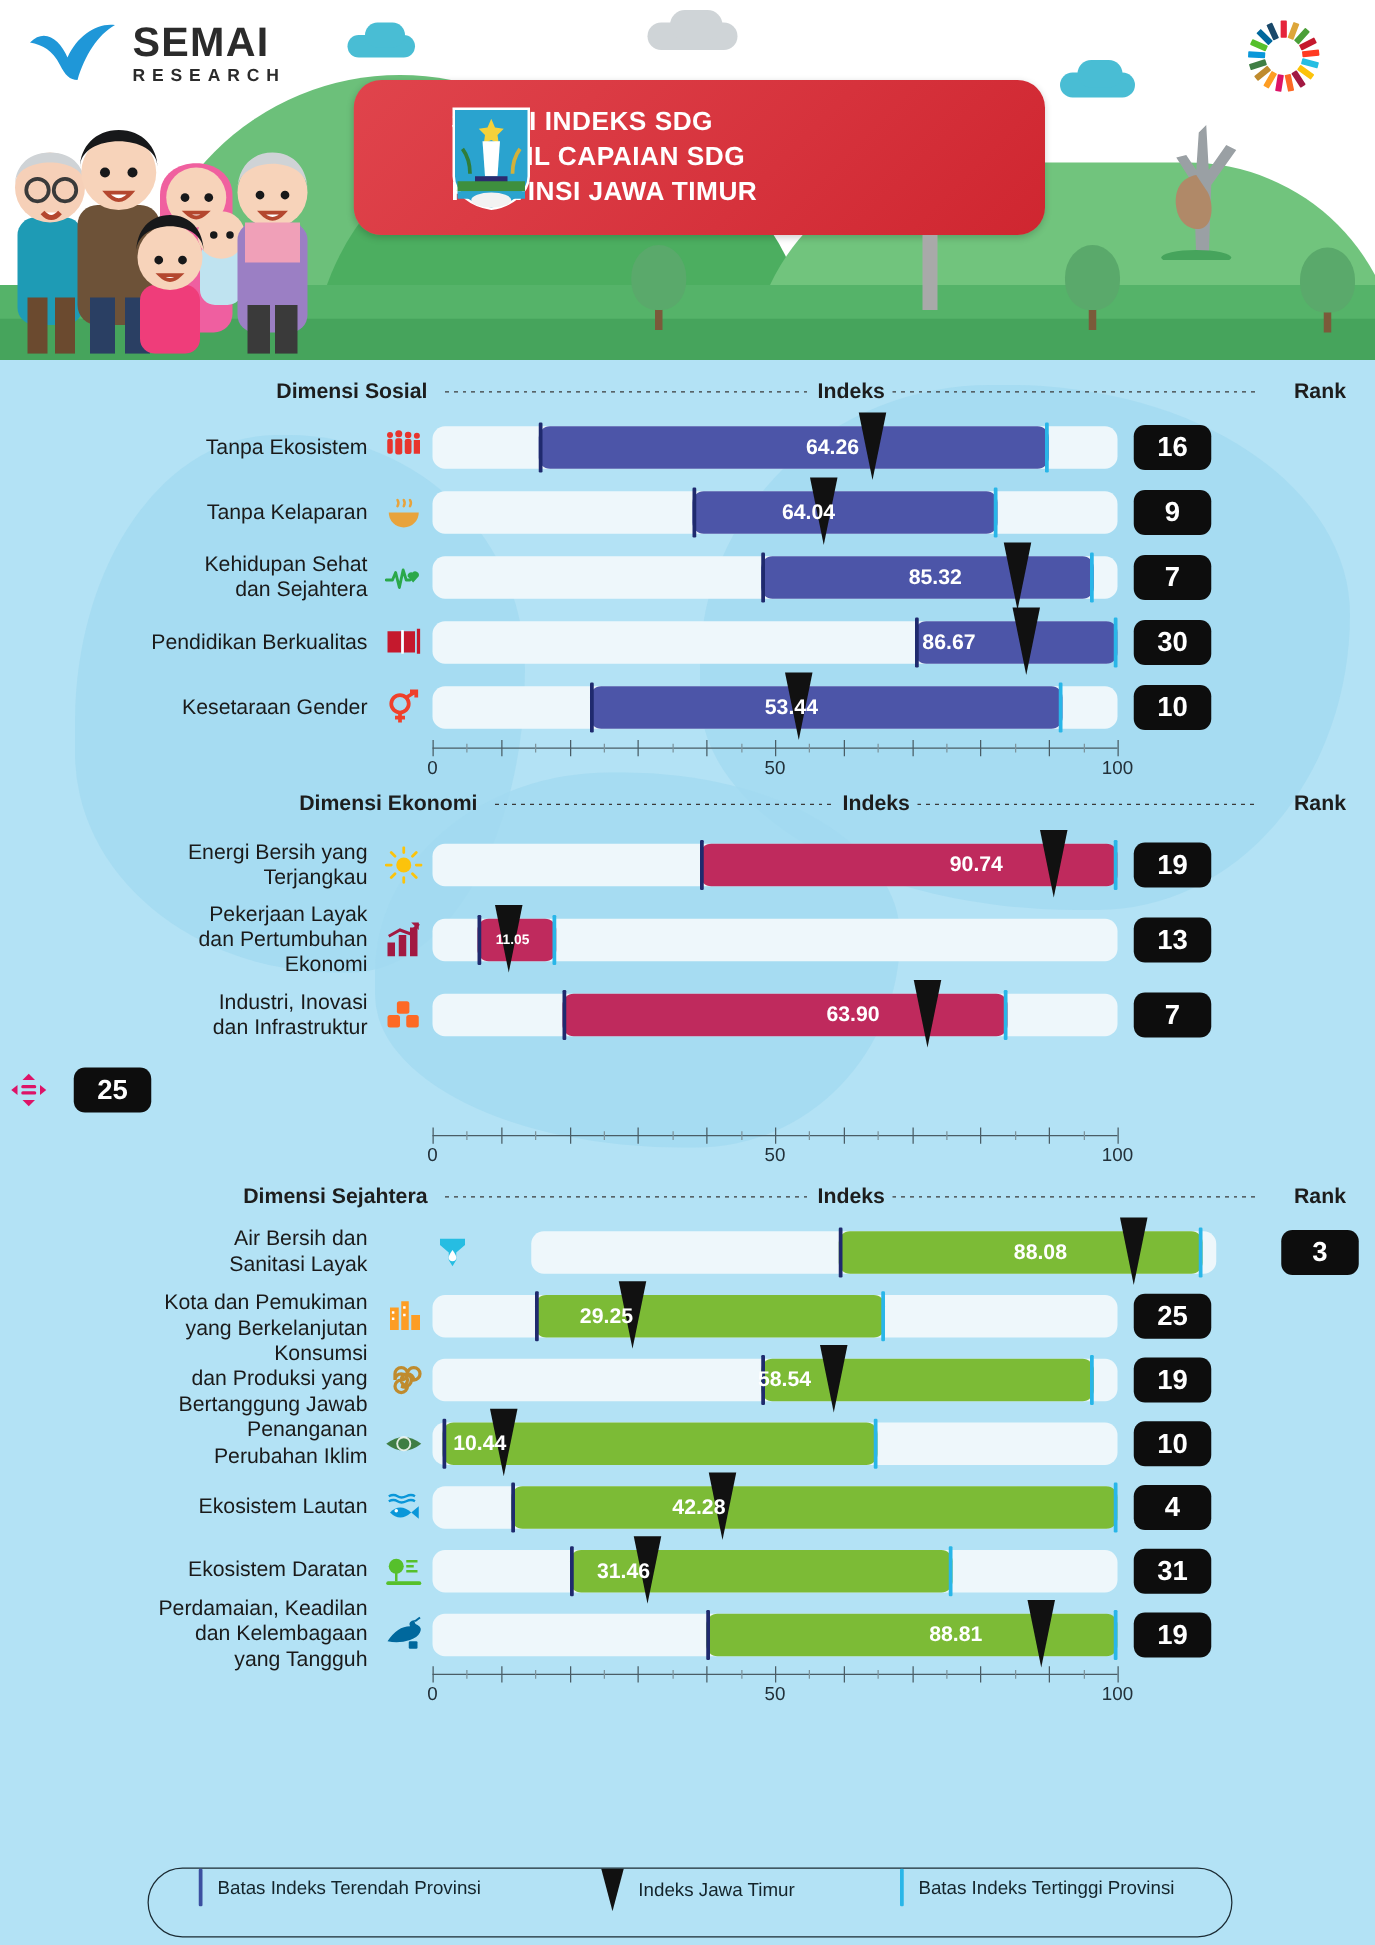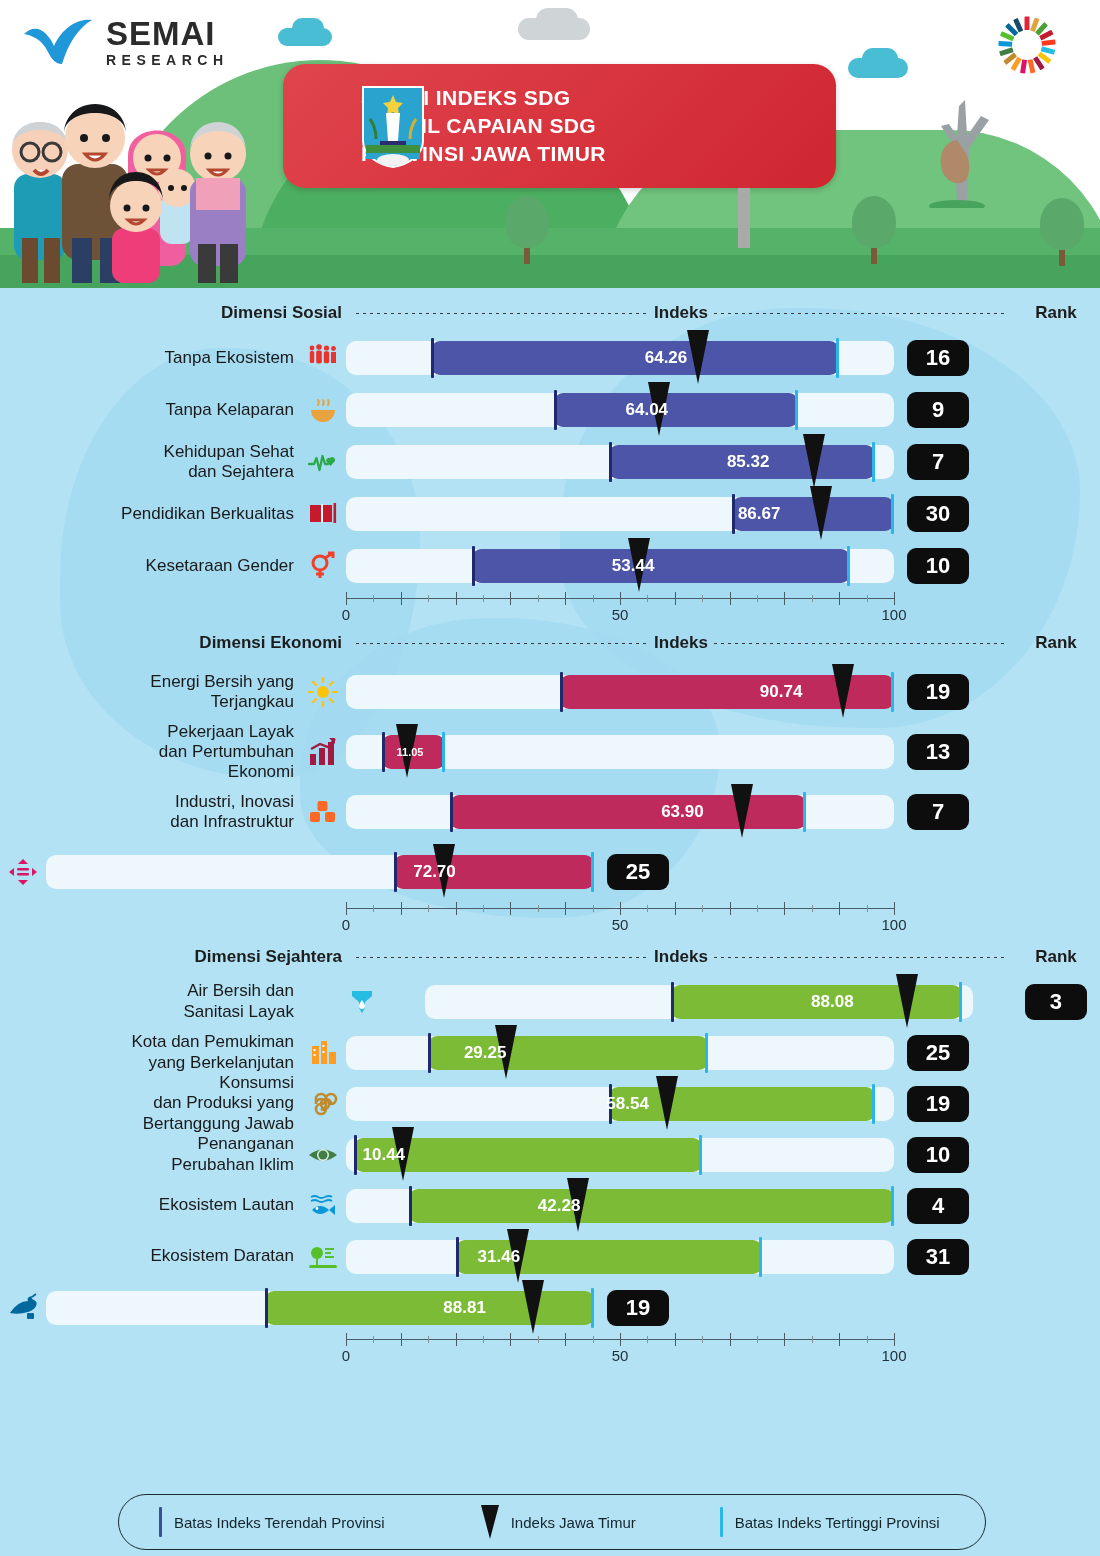--- a/index.html
+++ b/index.html
@@ -139,21 +139,21 @@
   .axis-line { position:absolute; top:6px; left:0; width:100%; height:1px; background:#4a5d66; }
   .tick { position:absolute; top:0; width:1px; height:13px; background:#4a5d66; }
   .tick.minor { top:3px; height:7px; background:#7d949d; }
   .axis-lbl { position:absolute; top:14px; font-size:15px; color:#23313a; transform:translateX(-50%); }
 
   
   .legend-wrap { position:relative; width:1100px; height:0; }
   .legend {
     position:absolute; left:118px; top:-62px; width:868px; height:56px;
     border:1.5px solid #1b2b33; border-radius:28px;
-    display:flex; align-items:center;
+    display:flex; align-items:flex-start;
   }
   .lg-item { display:flex; align-items:center; gap:12px; }
   .lg-bar { width:3px; height:30px; border-radius:1px; }
   .lg-bar.low { background:#3b4fa0; }
   .lg-bar.high { background:#29b6e8; }
   .lg-tri {
     width:0;height:0;border-left:9px solid transparent;border-right:9px solid transparent;
     border-top:34px solid #111;
   }
   .lg-text { font-size:15px; color:#14242b; white-space:nowrap; }
@@ -458,21 +458,21 @@
           <div class="tick minor" style="left:65%"></div>
           <div class="tick minor" style="left:75%"></div>
           <div class="tick minor" style="left:85%"></div>
           <div class="tick minor" style="left:95%"></div>
           <div class="axis-lbl" style="left:0%">0</div>
           <div class="axis-lbl" style="left:50%">50</div>
           <div class="axis-lbl" style="left:100%">100</div>
         </div>
       </div>
       <div class="section" style="position: absolute; left: 0px; top: 344px; width: 1100px;">
-        <div class="sec-head" style="position: relative;">
+        <div class="sec-head" style="position: relative; margin-left: 40px;">
           <div class="sec-title">Dimensi Ekonomi</div>
           <div class="dots-line"></div>
           <div class="indeks-label">Indeks</div>
           <div class="dots-line"></div>
           <div class="rank-label">Rank</div>
         </div>
         <div style="margin-top: 8px;">
           <div class="row" style="height: 60px;">
             <div class="row-label">Energi Bersih yang
 Terjangkau</div>
@@ -551,29 +551,20 @@
               <svg width="30" height="30" viewBox="0 0 30 30">
                 <g fill="#dd1367">
                   <path d="M15 2 l5 5 h-10z"></path>
                   <path d="M15 28 l-5 -5 h10z"></path>
                   <rect x="9" y="11" width="12" height="2.6" rx="1.3"></rect>
                   <rect x="9" y="16" width="12" height="2.6" rx="1.3"></rect>
                   <path d="M1 15 l5-4 v8z"></path>
                   <path d="M29 15 l-5 -4 v8z"></path>
                 </g>
               </svg>
-            </div>
-            <div class="track-wrap">
-              <div class="track">
-                <div class="fill red" style="left:63.5%;width:36.5%"></div>
-                <div class="cap-min" style="left:63.5%"></div>
-                <div class="cap-max" style="left:calc(100% - 3px)"></div>
-                <div class="marker" style="left:72.7%"></div>
-                <div class="val" style="left:calc(76.5% - 52px)">72.70</div>
-              </div>
             </div>
             <div class="rank-cell">
               <div class="rank-badge">25</div>
             </div>
           </div>
         </div>
         <div class="axis">
           <div class="axis-line"></div>
           <div class="tick" style="left:0%"></div>
           <div class="tick" style="left:10%"></div>
@@ -747,20 +738,23 @@
                 <div class="cap-max" style="left:calc(76% - 3px)"></div>
                 <div class="marker" style="left:31.46%"></div>
                 <div class="val" style="left:calc(33.5% - 52px)">31.46</div>
               </div>
             </div>
             <div class="rank-cell">
               <div class="rank-badge">31</div>
             </div>
           </div>
           <div class="row" style="height: 51px;">
+            <div class="row-label">Perdamaian, Keadilan
+dan Kelembagaan
+yang Tangguh</div>
             <div class="row-icon">
               <svg width="30" height="30" viewBox="0 0 30 30">
                 <path d="M2 20 q8-12 18-12 q-2-4 4-5 q-1 3 2 4 q4 2 2 6 q-2 4 -8 6 q-9 3 -18 1z" fill="#00689d"></path>
                 <rect x="19" y="20" width="7" height="6" rx="1" fill="#00689d"></rect>
                 <path d="M24 4 l4-3" stroke="#00689d" stroke-width="1.6"></path>
               </svg>
             </div>
             <div class="track-wrap">
               <div class="track">
                 <div class="fill green" style="left:40%;width:60%"></div>

